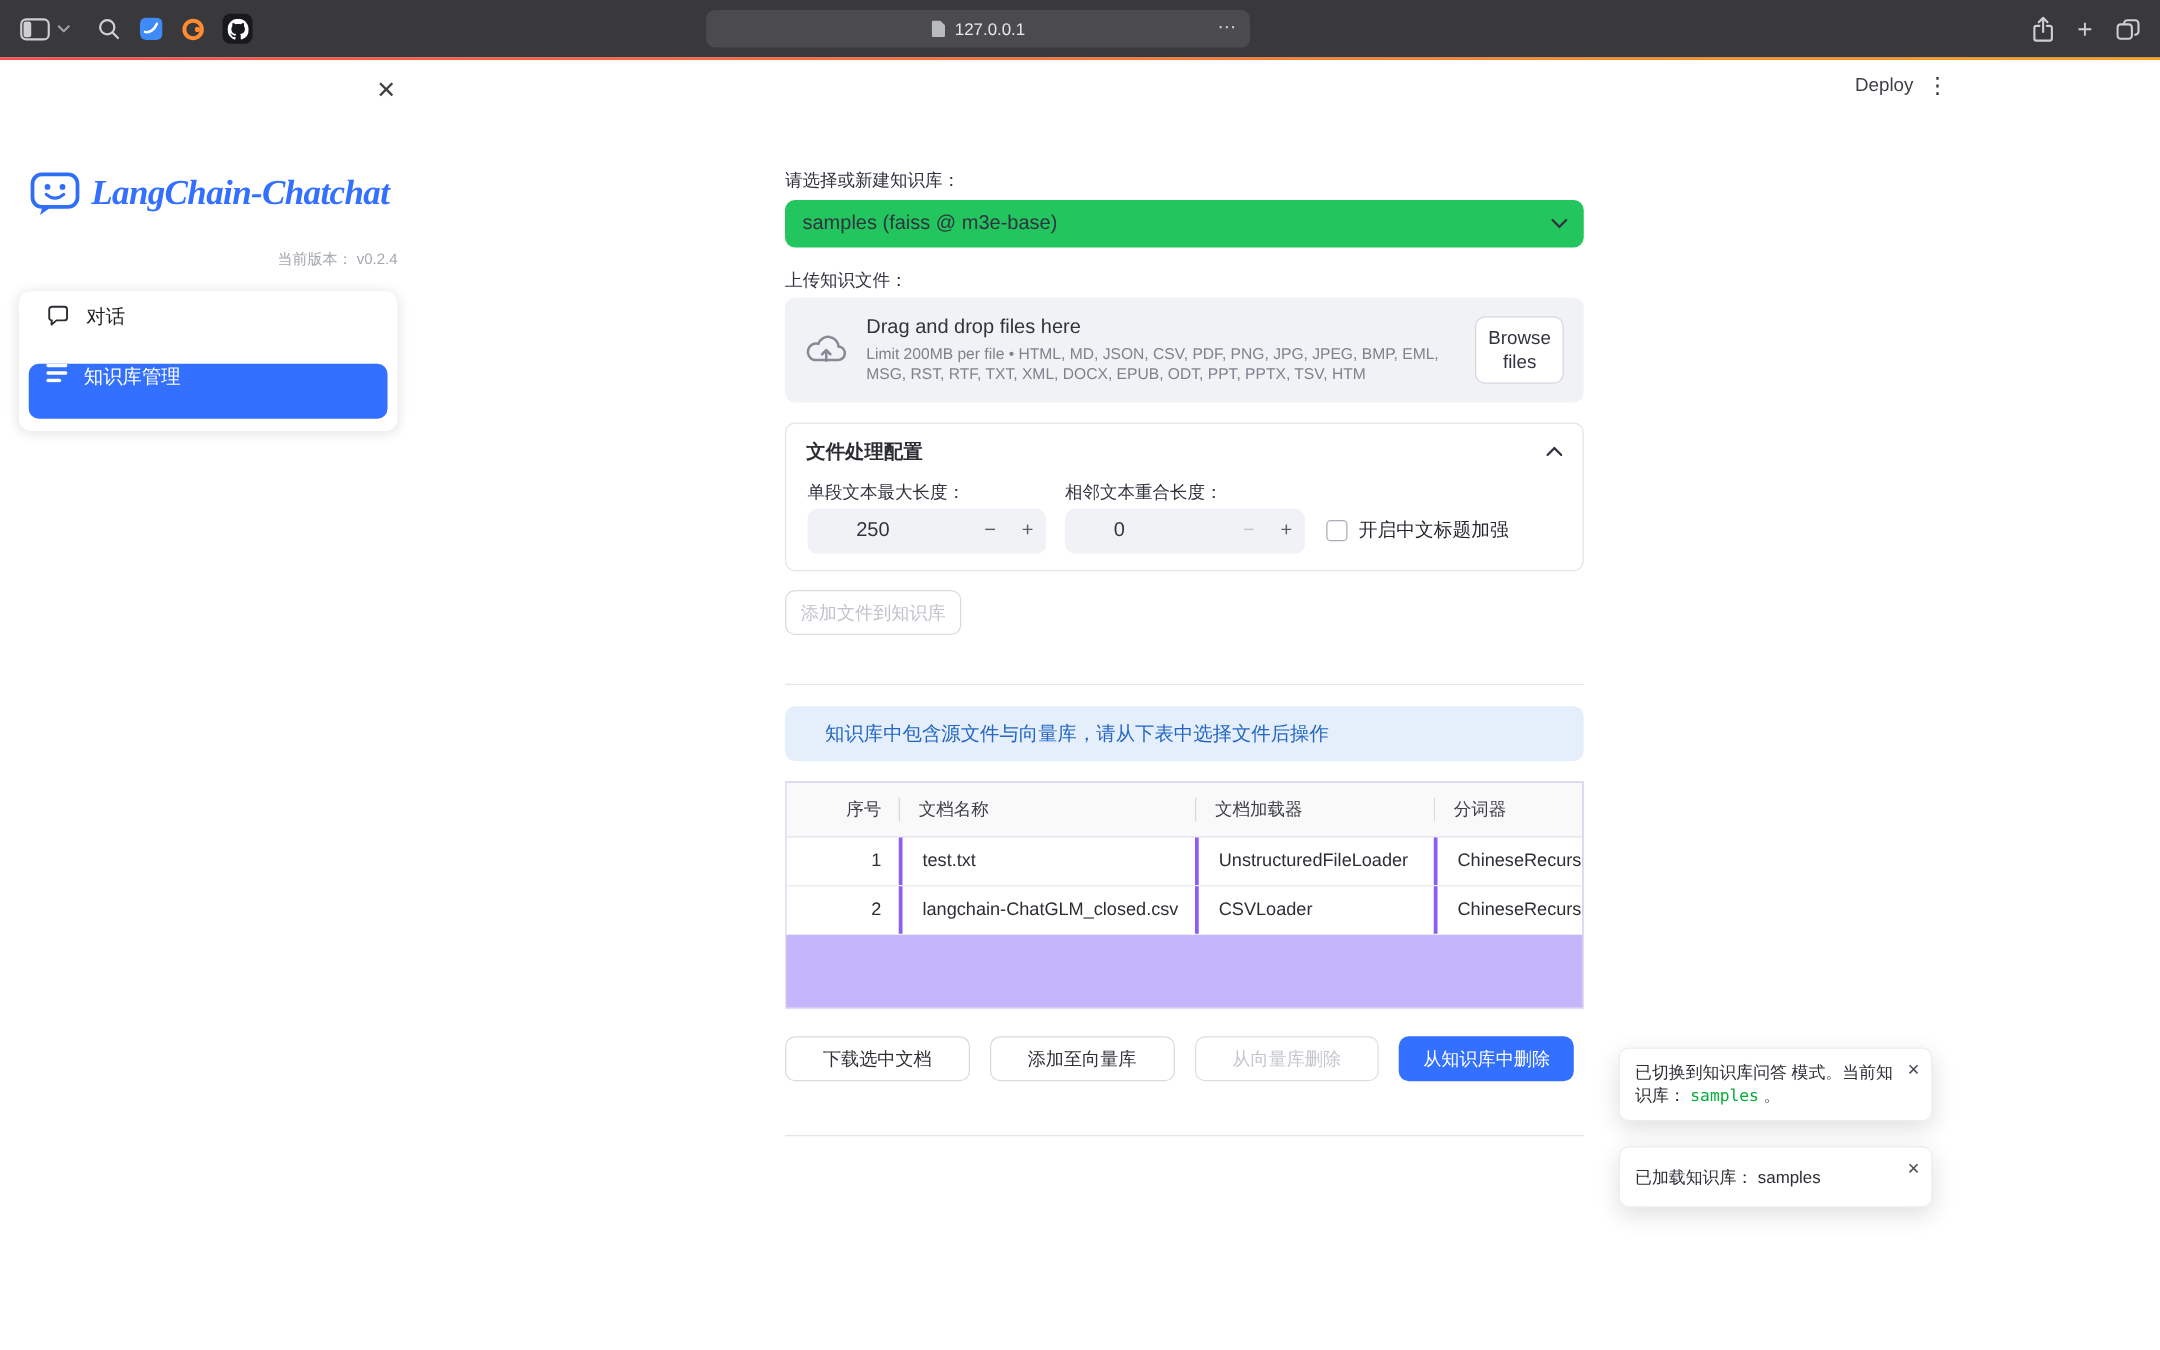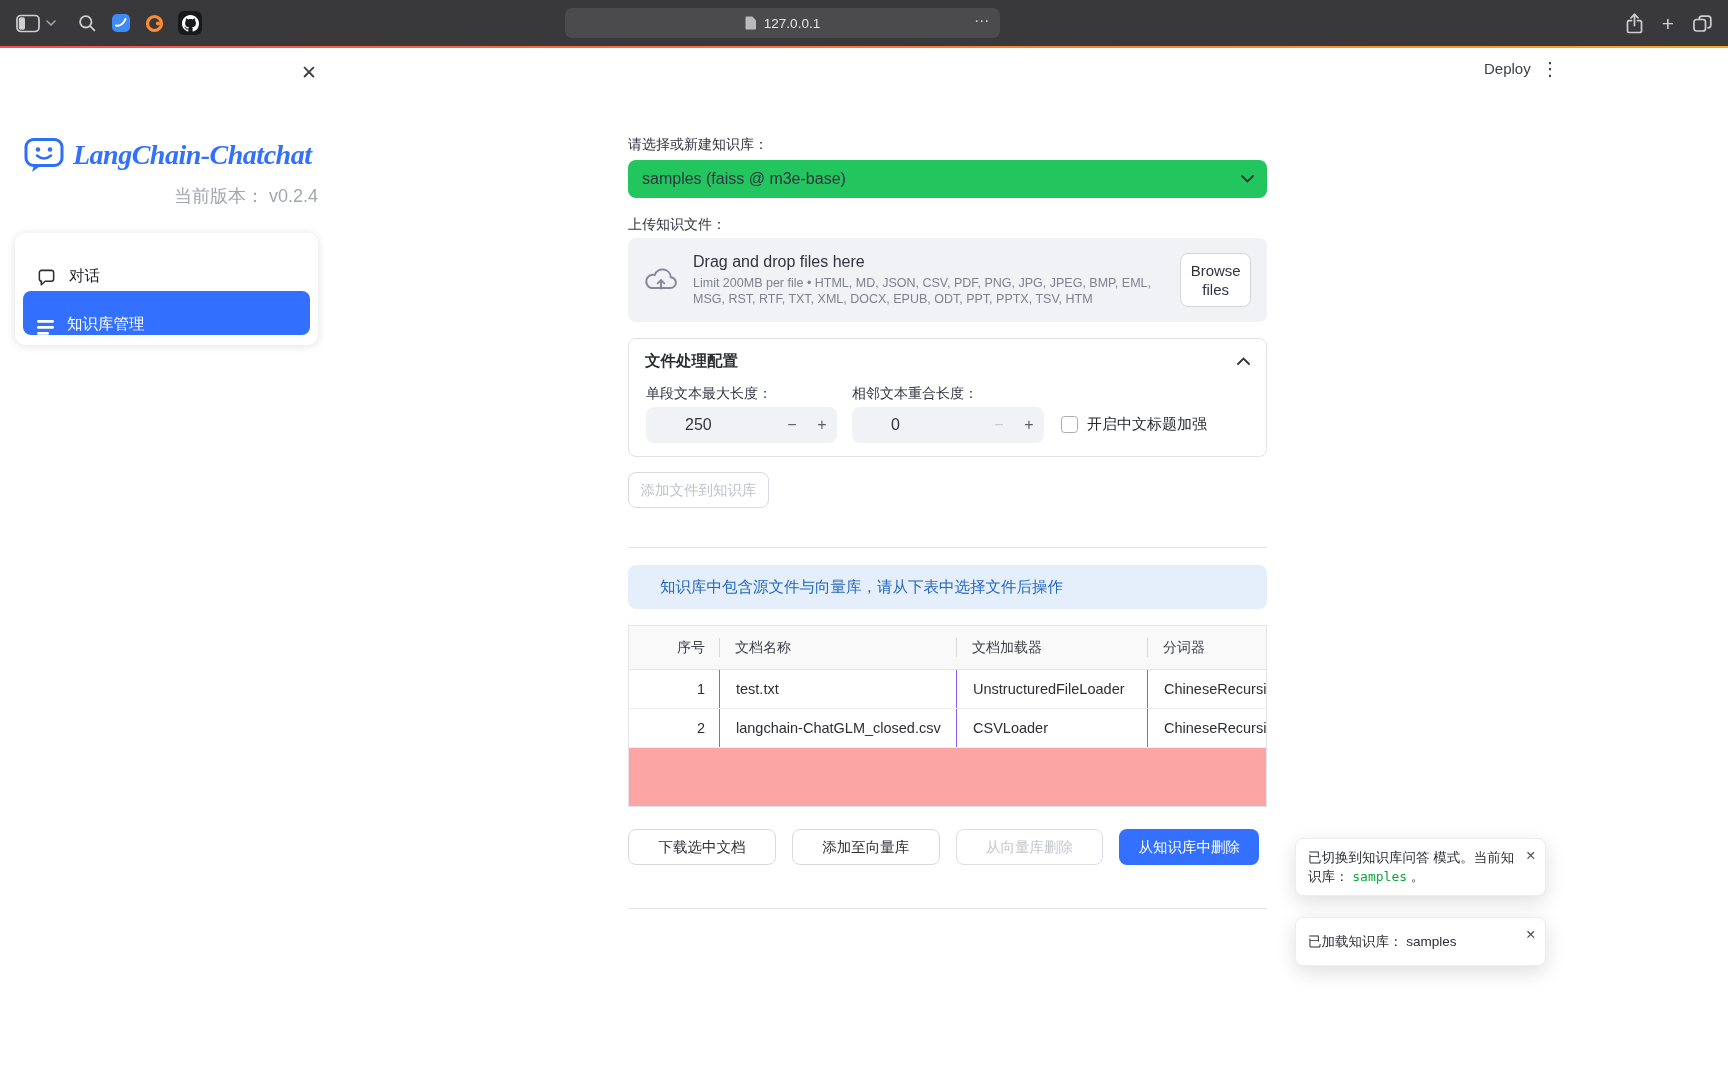--- a/index.html
+++ b/index.html
@@ -30,24 +30,24 @@
   #deco-line { position:absolute; left:0; top:46px; width:1728px; height:2px;
     background:linear-gradient(90deg,#ff4b4b,#ffa421); }
 
   
   #sidebar { position:absolute; left:0; top:48px; width:333px; bottom:0; background:#fff; }
   .sb-close { position:absolute; top:11px; right:11px; width:26px; height:26px; display:flex;
     align-items:center; justify-content:center; font-size:19px; color:#3f4044; cursor:pointer; }
   .logo { position:absolute; top:88px; left:24px; display:flex; align-items:center; gap:9px; }
   .logo-text { font-family:"Liberation Serif","DejaVu Serif",serif; font-style:italic; font-weight:700;
     font-size:28px; color:var(--accent); letter-spacing:-0.5px; white-space:nowrap; }
-  .version { position:absolute; top:136px; right:15px; font-size:18px; color:#a2a6ae; }
+  .version { position:absolute; top:151px; right:15px; font-size:12px; color:#a2a6ae; }
   .menu { position:absolute; top:185px; left:15px; width:303px; background:#fff; border-radius:10px;
     box-shadow:0 1px 10px rgba(0,0,0,0.12); padding:10px 8px; display:flex; flex-direction:column; gap:4px; }
-  .menu-item { height:44px; display:flex; align-items:flex-end; gap:13px; padding:0 14px;
+  .menu-item { height:44px; display:flex; align-items:flex-start; gap:13px; padding:0 14px;
     border-radius:8px; font-size:15.5px; color:#1c1e21; cursor:pointer; }
   .menu-item.selected { background:var(--accent); color:#fff; }
 
   
   .deploy { position:absolute; top:60px; left:1484px; font-size:15px; color:#3d4046; cursor:pointer; }
   .kebab { position:absolute; top:58px; left:1540px; width:20px; text-align:center; font-size:18px;
     color:#31333f; cursor:pointer; }
 
   
   #content { position:absolute; left:628px; top:48px; width:639px; }
@@ -89,32 +89,32 @@
   .divider { margin-top:39px; height:1px; background:#e4e5e9; }
   .divider2 { margin-top:43px; height:1px; background:#e4e5e9; }
 
   .heading { margin-top:35px; font-size:16px; color:#24262b; }
   .heading code, .toast code { font-family:"DejaVu Sans Mono","Liberation Mono",monospace;
     font-size:13px; color:var(--code-green); }
 
   .info-box { margin-top:17px; height:44px; background:var(--info-bg); border-radius:8px;
     display:flex; align-items:center; padding:0 32px; font-size:15.5px; color:var(--info-text); }
 
-  .tbl { margin-top:16px; height:182px; border:1px solid #e3e4e8; overflow:hidden; background:#fca5a5; }
+  .tbl { margin-top:16px; height:182px; border:1px solid #e3e4e8; overflow:hidden; background:#c4b5fd; }
   .tbl-head { display:flex; height:44px; background:#f9f9fa; border-bottom:1px solid #e3e4e8; }
   .th, .td { display:flex; align-items:center; }
   .th { font-size:14px; color:#3c3f46; position:relative; }
   .th + .th::before { content:""; position:absolute; left:0; top:12px; bottom:12px; width:1px; background:#d8d9dd; }
   .c1 { width:90px; justify-content:flex-end; padding-right:14px; }
   .c2 { width:237px; padding-left:16px; }
   .c3 { width:191px; padding-left:16px; }
   .c4 { flex:1; padding-left:16px; overflow:hidden; white-space:nowrap; }
   .tr { display:flex; height:39px; border-bottom:1px solid #eceded; background:#fff; }
   .td { font-size:14.5px; color:#2c2e33; }
-  .tr .td:not(:first-child) { border-left:1px solid #8b5cf6; }
+  .tr .td:not(:first-child) { border-left:3px solid #8b5cf6; }
 
   .actions { margin-top:22px; display:flex; gap:16px; }
   .acol { flex:1; }
   .abtn { height:36px; width:100%; background:#fff; border:1px solid #d7dade; border-radius:8px;
     font-size:14.5px; color:#2e3036; display:flex; align-items:center; justify-content:center; cursor:pointer; }
   .abtn.disabled { color:#c3c6cc; border-color:#dcdee3; }
   .abtn.primary { width:140px; background:var(--accent); border:none; color:#fff; }
 
   
   .toast { position:absolute; left:1295px; width:251px; background:#fff; border:1px solid #ededf0;

